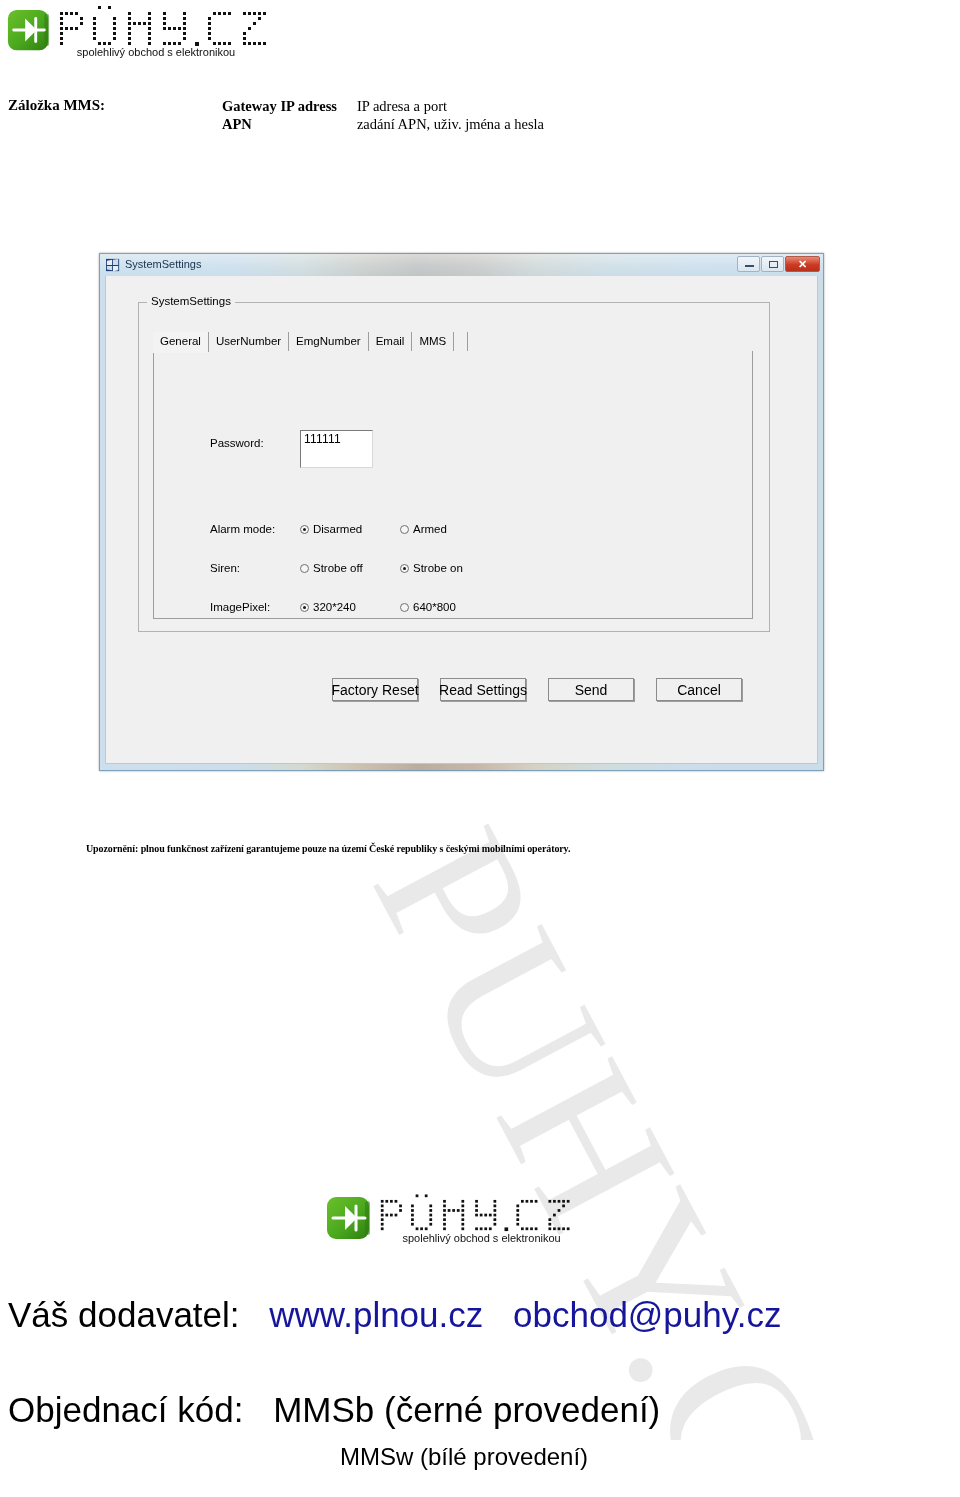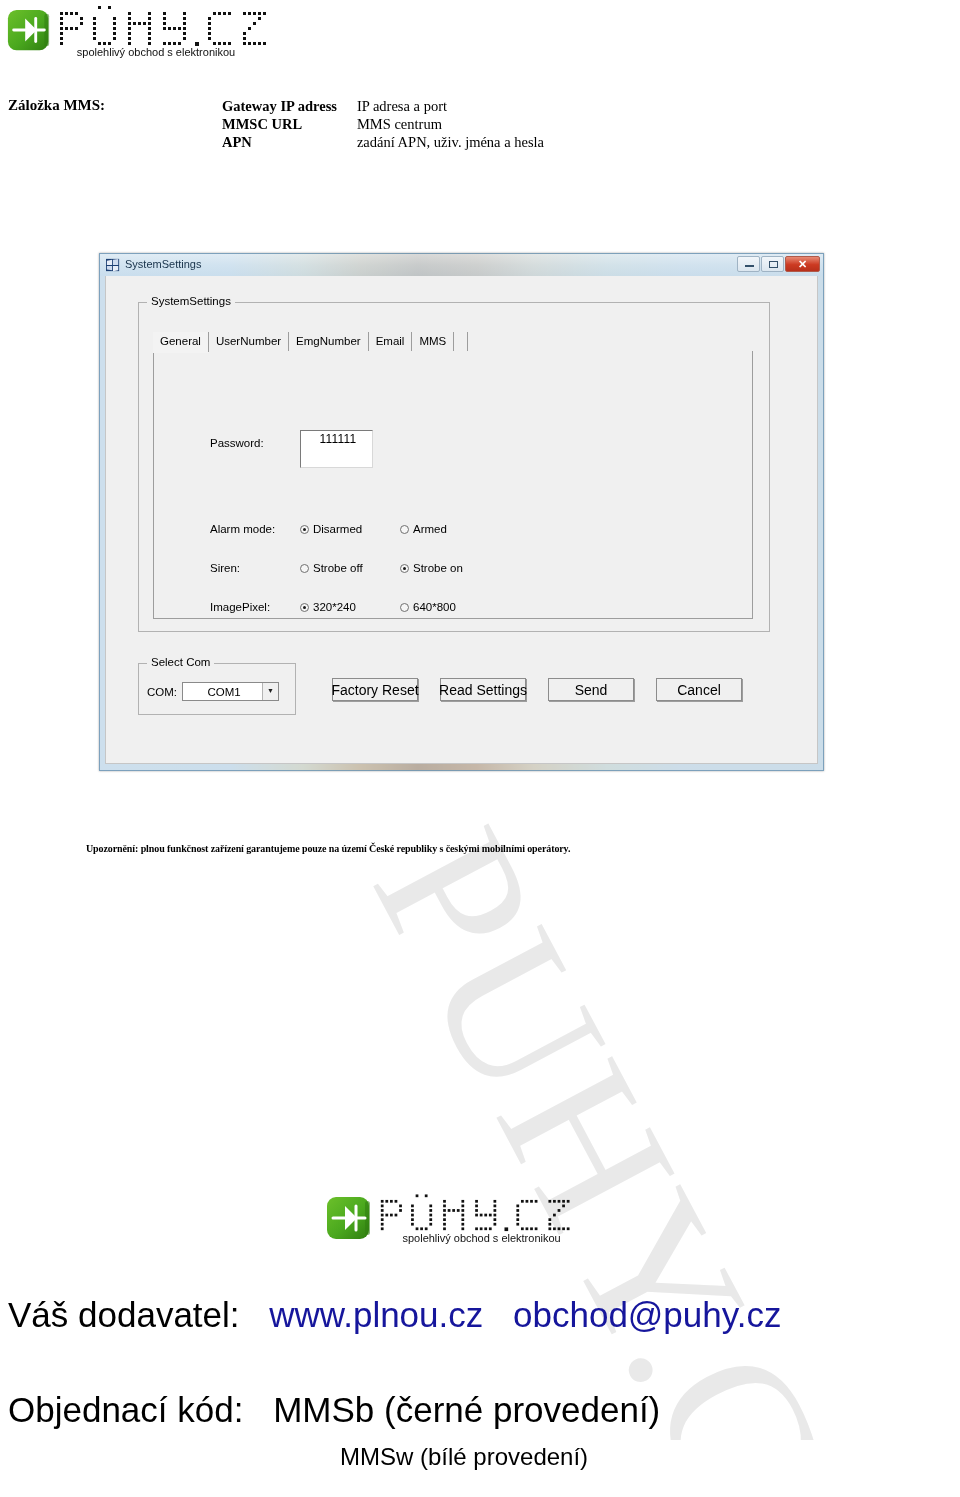--- a/index.html
+++ b/index.html
@@ -97,21 +97,20 @@
         #b8cbd9 80%, #b4c9da 100%);
     box-shadow: 0 0 2px rgba(0,0,0,0.35);
   }
   
   .win-frame {
     position: absolute;
     inset: 0;
     border: 1px solid rgba(110,150,180,0.85);
     background: rgba(222,236,246,0.55);
     box-sizing: border-box;
-    text-align: center;
   }
   .win-titlebar {
     position: absolute;
     left: 0; top: 0;
     width: 100%;
     height: 22px;
     box-sizing: border-box;
     background: linear-gradient(180deg, rgba(236,244,250,0.62) 0%, rgba(214,231,243,0.52) 50%, rgba(198,221,238,0.48) 100%);
   }
   .win-icon {
@@ -565,24 +564,20 @@
   </svg>
 </div>
 
 <div class="hdr hdr-label">Záložka MMS:</div>
 <div class="hdr hdr-table">
   <table>
     <tbody>
         <tr>
       <td class="hdr-key">Gateway IP adress</td>
       <td class="hdr-val">IP adresa a port</td>
-    </tr>
-    <tr>
-      <td class="hdr-key">MMSC URL</td>
-      <td class="hdr-val">MMS centrum</td>
     </tr>
     <tr>
       <td class="hdr-key">APN</td>
       <td class="hdr-val">zadání APN, uživ. jména a hesla</td>
     </tr>
   </tbody>
     </table>
 </div>
 
 <div class="shot">
@@ -649,28 +644,20 @@
           <div class="radio col1 on" style="top:250px">
             <span class="dot"></span><span>320*240</span>
           </div>
           <div class="radio col2" style="top:250px">
             <span class="dot"></span><span>640*800</span>
           </div>
 
         </div>
       </div>
 
-      <div class="groupbox gb-selectcom">
-        <div class="gb-legend">Select Com</div>
-        <div class="com-label">COM:</div>
-        <div class="com-combo">
-          <div class="val">COM1</div>
-          <div class="arrow">▼</div>
-        </div>
-      </div>
 
       <div class="btn btn-factory">Factory Reset</div>
       <div class="btn btn-read">Read Settings</div>
       <div class="btn btn-send">Send</div>
       <div class="btn btn-cancel">Cancel</div>
 
     </div>
   </div>
 </div>
 

